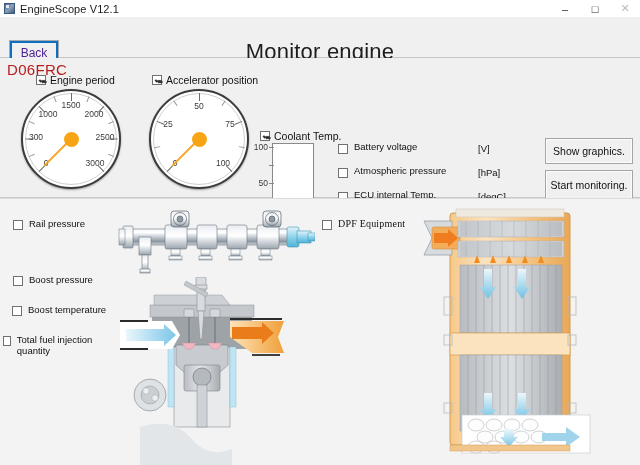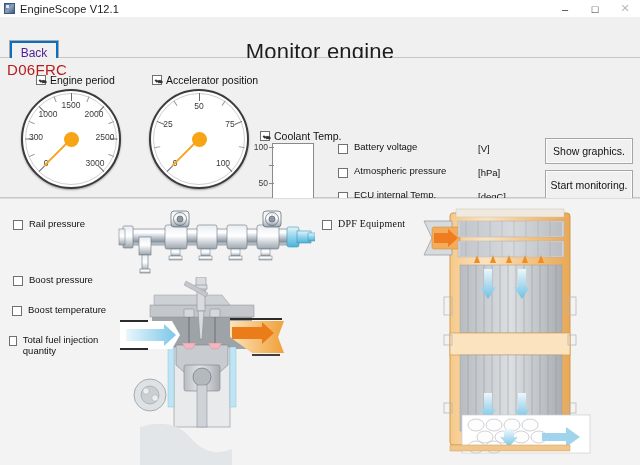--- a/index.html
+++ b/index.html
@@ -292,21 +292,21 @@
       <span class="b-lbl">Rail pressure</span>
     </div>
     <div class="b-cb" style="left:13px;top:76px;">
       <span class="cbx"></span>
       <span class="b-lbl">Boost pressure</span>
     </div>
     <div class="b-cb" style="left:12px;top:106px;">
       <span class="cbx"></span>
       <span class="b-lbl">Boost temperature</span>
     </div>
-    <div class="b-cb" style="left:9px;top:136px;width:95px;">
+    <div class="b-cb" style="left:3px;top:136px;width:95px;">
       <span class="cbx"></span>
       <span class="b-lbl">Total fuel injection quantity</span>
     </div>
 
     <div class="b-cb" style="left:322px;top:20px;">
       <span class="cbx"></span>
       <span class="b-lbl serif">DPF Equipment</span>
     </div>
 
     <svg class="diagram" style="left:115px;top:8px;" width="200" height="75" viewBox="0 0 200 75">

